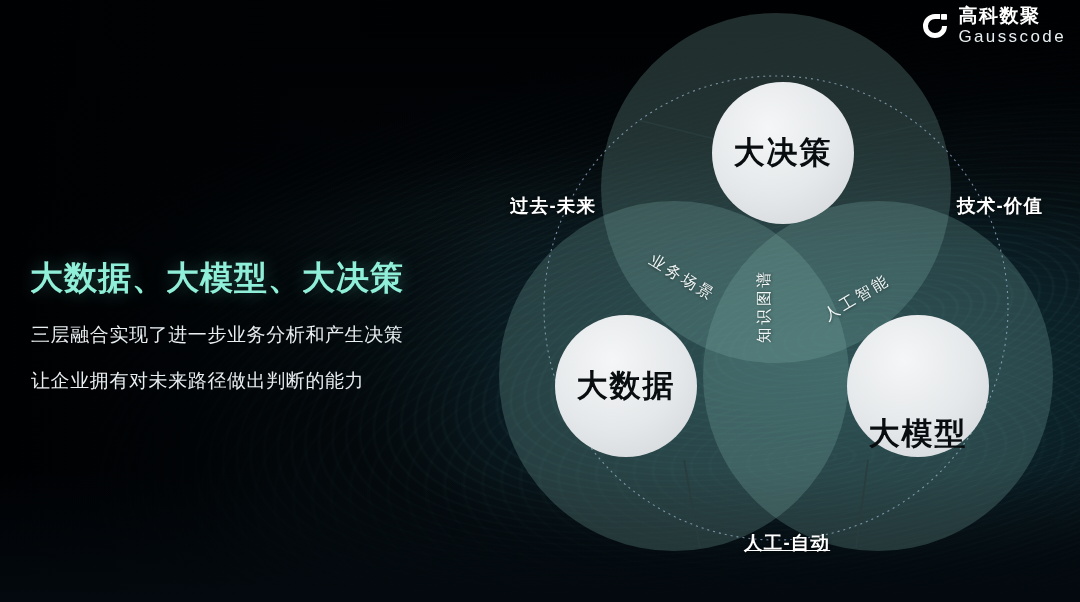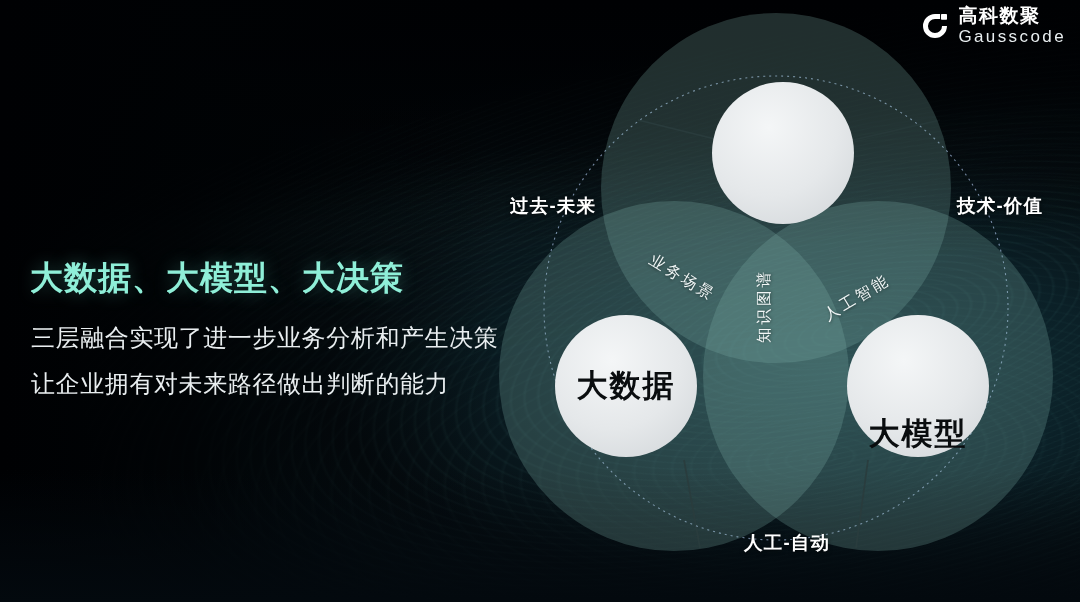--- a/index.html
+++ b/index.html
@@ -130,21 +130,21 @@
     font-weight: 700;
     letter-spacing: 1px;
     white-space: nowrap;
     text-shadow: 0 0 18px rgba(110,230,205,0.30);
   }
   .subline {
     position: absolute;
     left: 31px;
     z-index: 30;
     color: #e9eef0;
-    font-size: 24px;
+    font-size: 19px;
     font-weight: 400;
     letter-spacing: 0.6px;
     white-space: nowrap;
   }
   .subline.l1 { top: 322px; }
   .subline.l2 { top: 368px; }
 
   
   .venn {
     position: absolute;
@@ -190,21 +190,21 @@
     color: #ffffff;
     font-size: 18.5px;
     font-weight: 700;
     letter-spacing: 1.2px;
     white-space: nowrap;
     z-index: 35;
     text-shadow: 0 1px 4px rgba(0,0,0,0.75);
   }
   #anno-past  { left: 510px; top: 193px; }
   #anno-tech  { left: 957px; top: 193px; }
-  #anno-human { left: 744px; top: 530px; }
+  #anno-human { left: 744px; top: 530px; text-decoration: underline; }
 </style>
 </head>
 <body>
 
 <div id="slide">
 
   <div class="bg-base"></div>
   <div class="bg-sweep"></div>
   <div class="bg-ripples"></div>
   <div class="bg-ripples2"></div>
@@ -257,20 +257,21 @@
         <circle cx="390" cy="368" r="175" fill="#7fb3ab" fill-opacity="0.26"></circle>
       </g>
 
       <g>
         <circle cx="295" cy="145" r="71" fill="url(#coreGrad)"></circle>
         <circle cx="138" cy="378" r="71" fill="url(#coreGrad)"></circle>
         <circle cx="430" cy="378" r="71" fill="url(#coreGrad)"></circle>
       </g>
     </svg>
 
+    <div class="core-label" id="core-decision">大决策</div>
     <div class="core-label" id="core-bigdata">大数据</div>
     <div class="core-label" id="core-model">大模型</div>
 
     <div class="lobe-label" id="label-biz">业务场景</div>
     <div class="lobe-label" id="label-ai">人工智能</div>
     <div class="lobe-label" id="label-kg">知识图谱</div>
   </div>
 
   <div class="anno" id="anno-past">过去-未来</div>
   <div class="anno" id="anno-tech">技术-价值</div>

